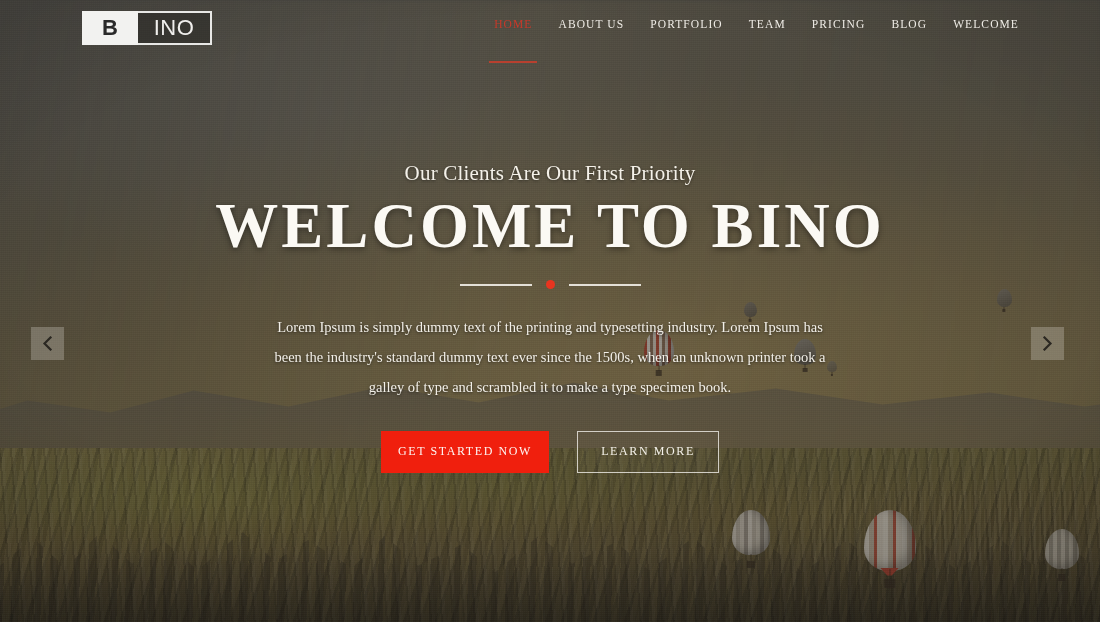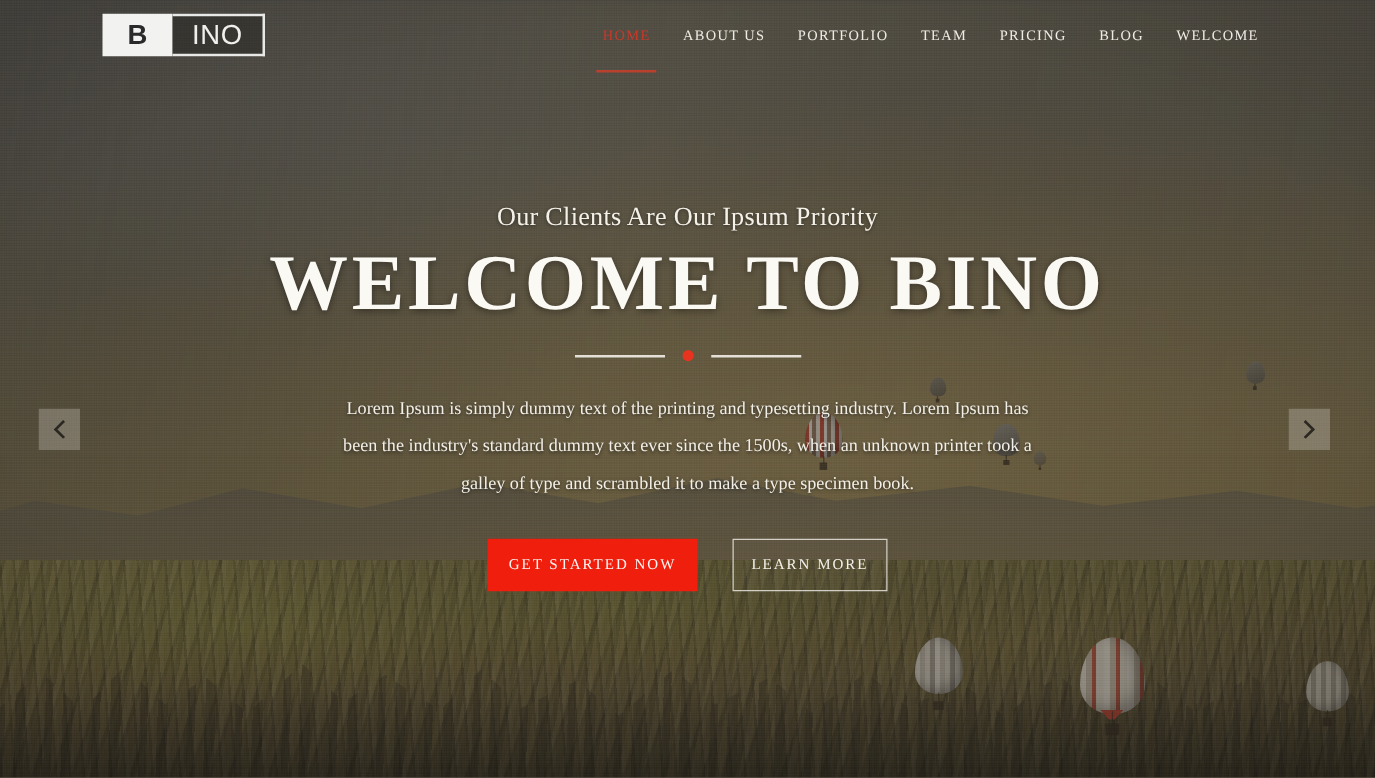--- a/index.html
+++ b/index.html
@@ -212,22 +212,22 @@
     border-left:none;
     background:rgba(30,30,28,0.42);
     color:#f0efed;
     font-family:"Liberation Sans", sans-serif;
     font-weight:normal; font-size:22px;
     display:flex; align-items:center; justify-content:center;
     letter-spacing:0.5px;
   }
 
   #nav {
-    position:absolute; right:80px; top:0; height:58px;
-    display:flex; align-items:center; gap:0;
+    position:absolute; right:68px; top:0; height:58px;
+    display:flex; gap:0;
   }
   .nav-item {
     position:relative;
     padding:18px 13px 18px 13px;
     font-family:"Liberation Serif", serif;
     font-size:11.5px;
     letter-spacing:1.1px;
     color:#efece6;
     text-decoration:none;
     white-space:nowrap;
@@ -293,21 +293,21 @@
     display:flex; align-items:center; justify-content:center;
     user-select:none;
   }
   #btn-primary {
     width:168px; height:42px;
     background:#f01f0d;
     color:#fdf6f4;
     border:none;
   }
   #btn-secondary {
-    width:124px; height:42px;
+    width:142px; height:42px;
     background:rgba(255,255,255,0.02);
     color:#f4f1ea;
     border:1px solid rgba(240,238,232,0.80);
   }
 
   
   .slider-arrow {
     position:absolute; top:327px;
     width:33px; height:33px;
     background:rgba(225,222,214,0.28);
@@ -396,21 +396,21 @@
       <a class="nav-item" href="#">TEAM</a>
       <a class="nav-item" href="#">PRICING</a>
       <a class="nav-item" href="#">BLOG</a>
       <a class="nav-item" href="#">WELCOME</a>
     </nav>
 
   </div>
 
   <div id="hero-content">
 
-    <div id="hero-subtitle">Our Clients Are Our Ipsum Priority</div>
+    <div id="hero-subtitle">Our Clients Are Our First Priority</div>
 
     <h1 id="hero-title">WELCOME TO BINO</h1>
 
     <div id="hero-divider">
       <span class="div-line"></span>
       <span class="div-dot"></span>
       <span class="div-line"></span>
     </div>
 
     <p id="hero-paragraph">Lorem Ipsum is simply dummy text of the printing and typesetting industry. Lorem Ipsum has been the industry's standard dummy text ever since the 1500s, when an unknown printer took a galley of type and scrambled it to make a type specimen book.</p>

